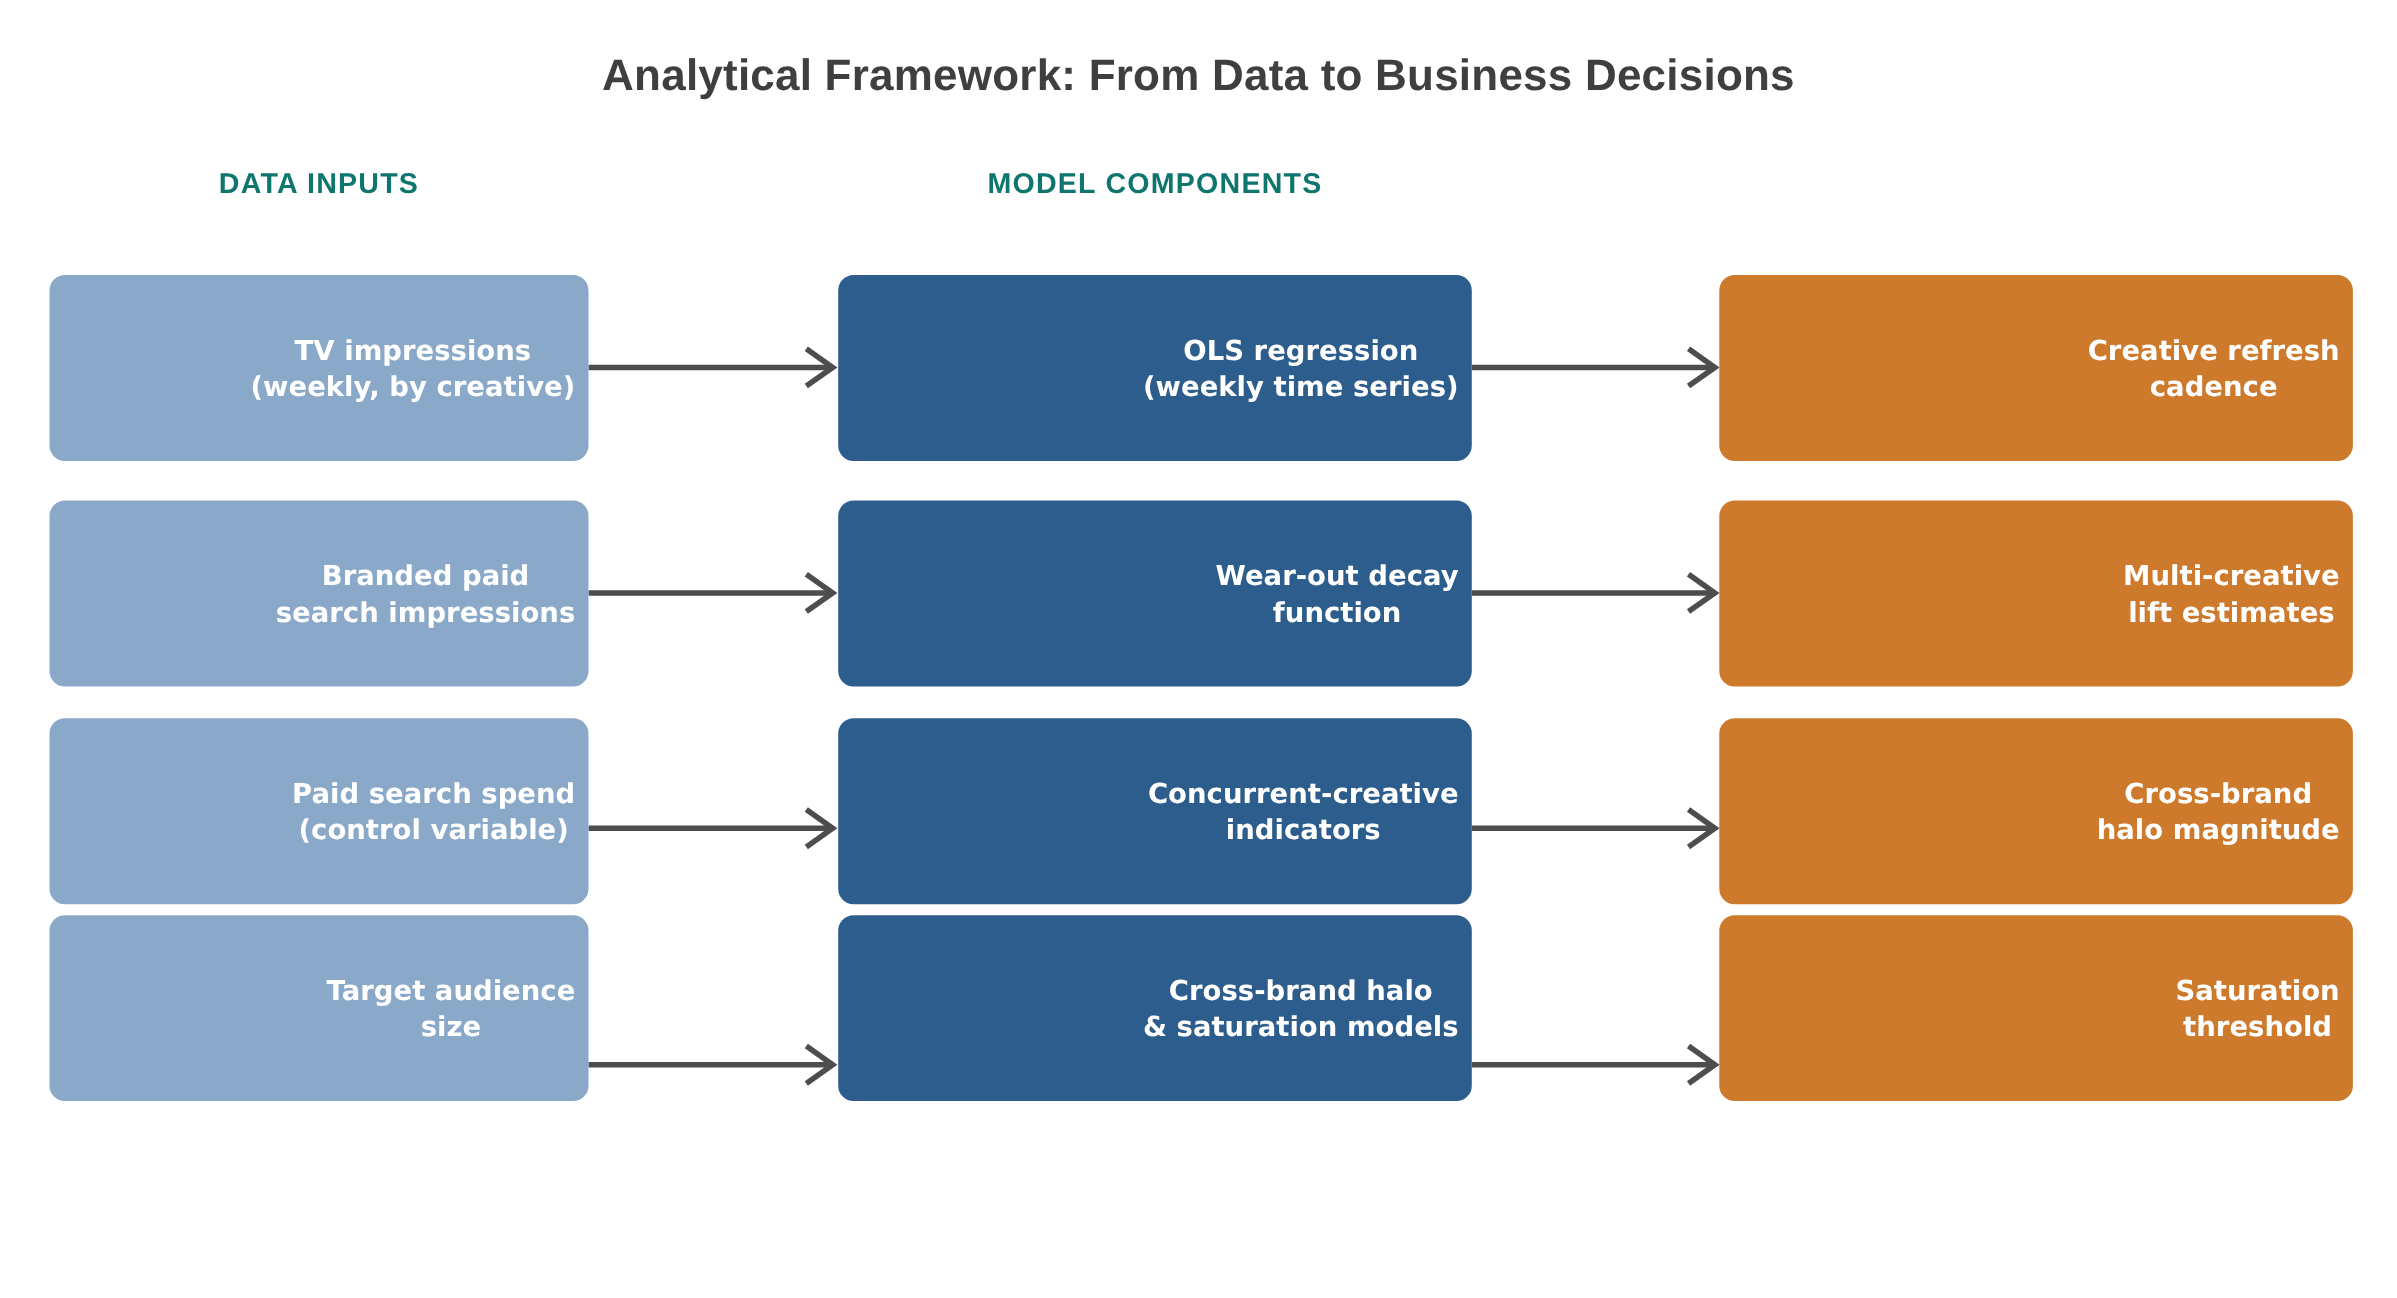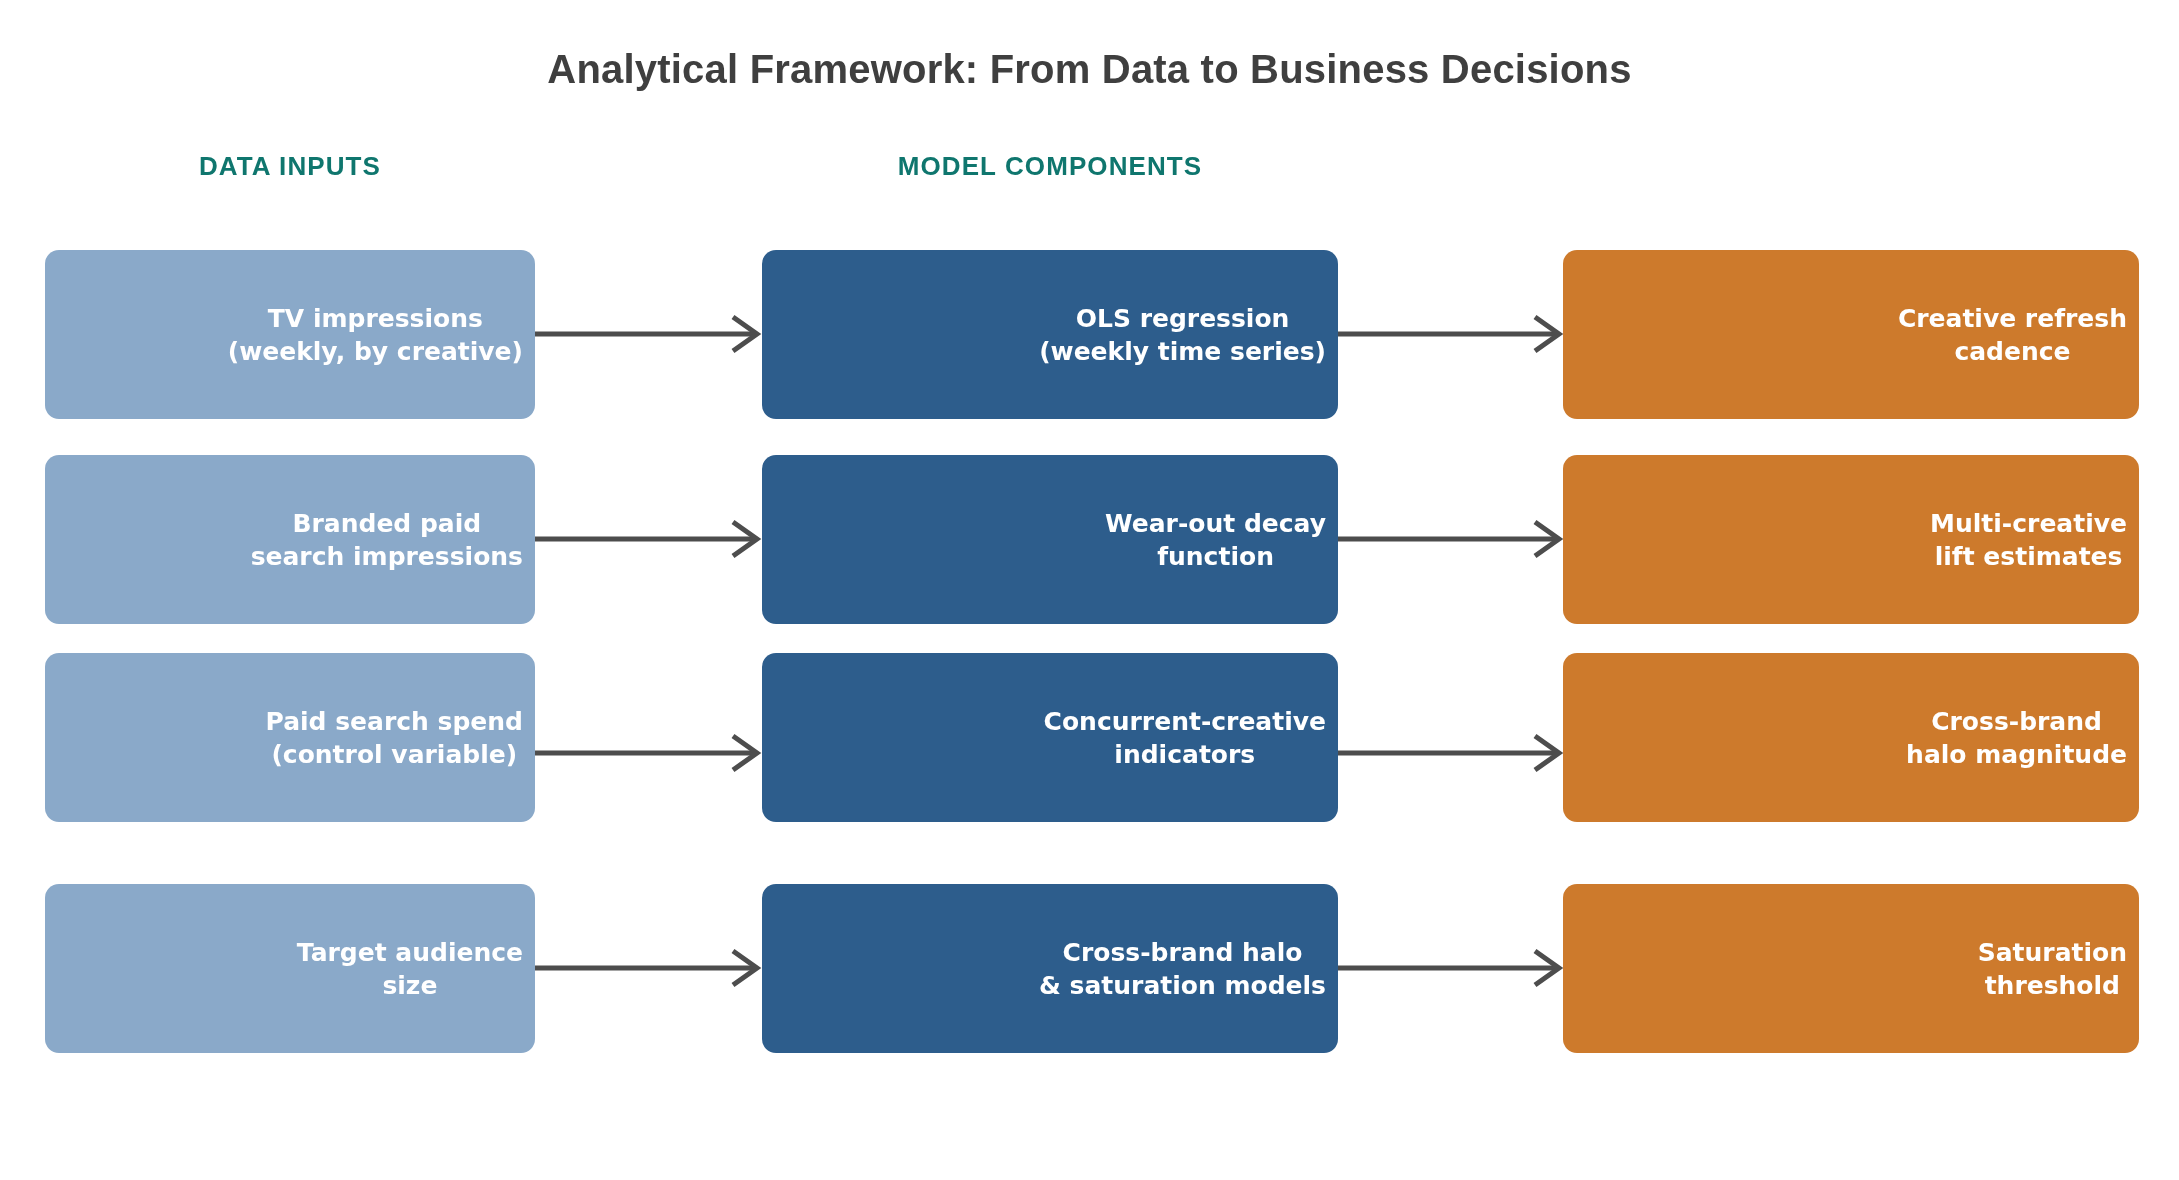--- a/index.html
+++ b/index.html
@@ -78,21 +78,21 @@
 
   
   .col-0 { left: 45px;   width: 490px; }
   .col-1 { left: 762px;  width: 576px; }
   .col-2 { left: 1563px; width: 576px; }
 
   
   .row-0 { top: 250px;  height: 169px; }
   .row-1 { top: 455px;  height: 169px; }
   .row-2 { top: 653px;  height: 169px; }
-  .row-3 { top: 884px;  height: 169px; }
+  .row-3 { top: 832px;  height: 169px; }
 
   
   .arrow-layer {
     position: absolute;
     left: 0;
     top: 0;
     width: 2179px;
     height: 1180px;
     pointer-events: none;
   }

